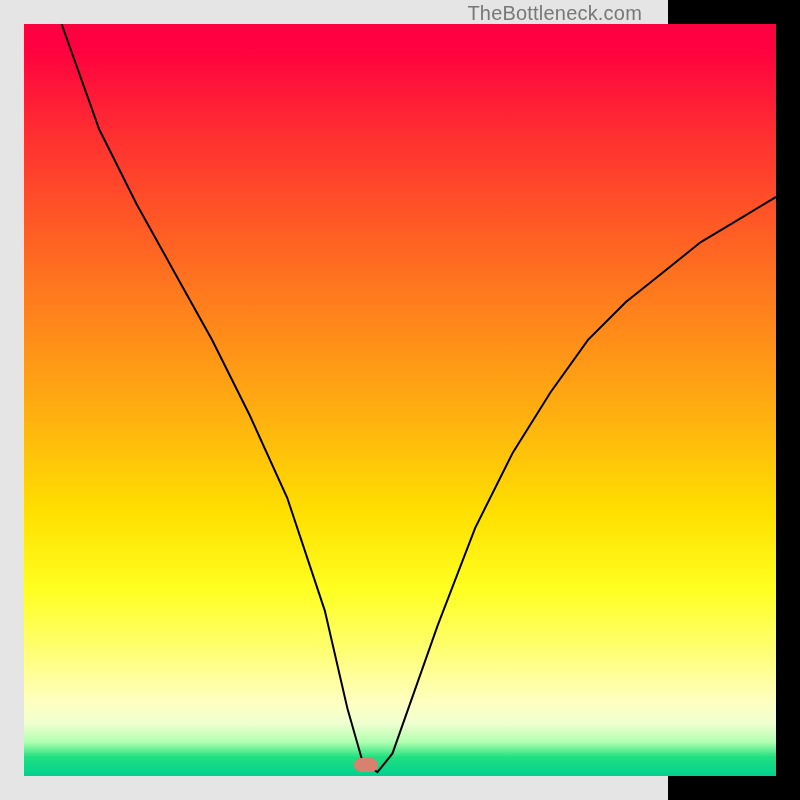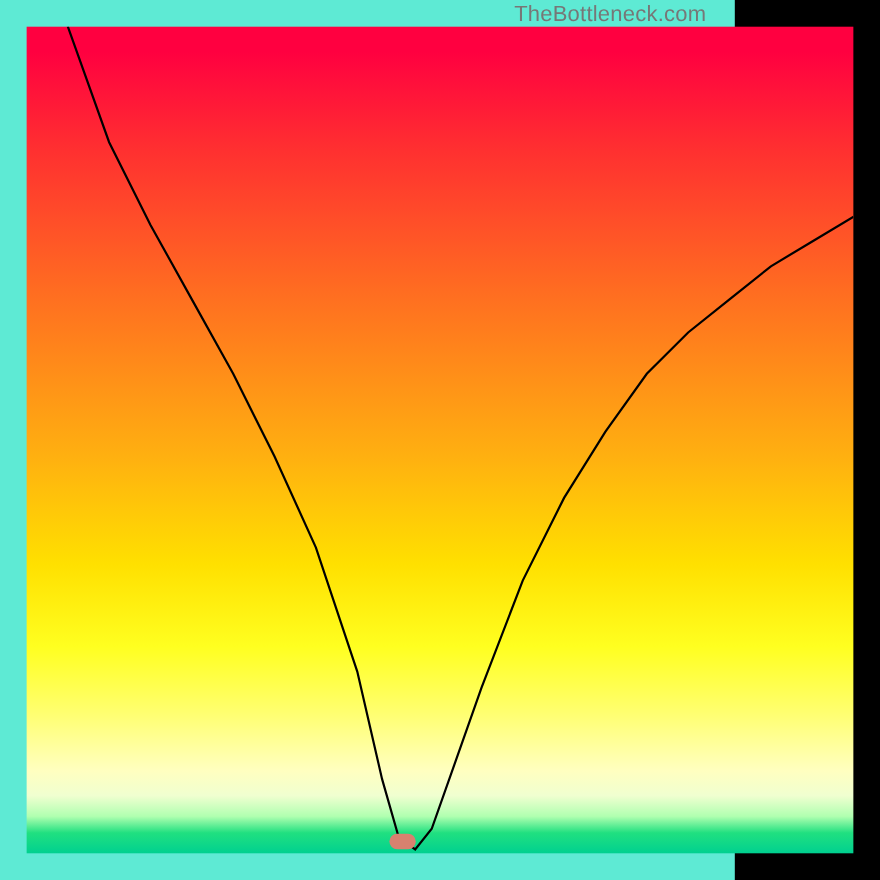--- a/index.html
+++ b/index.html
@@ -8,21 +8,21 @@
     width: 800px;
     height: 800px;
     background: #000;
     font-family: Arial, Helvetica, sans-serif;
     overflow: hidden;
   }
   .frame {
     position: relative;
     width: 668px;
     height: 800px;
-    background: #5eead4;
+    background: #e5e5e5;
   }
   .plot {
     position: absolute;
     left: 24px;
     top: 24px;
     width: 752px;
     height: 752px;
     overflow: hidden;
   }
   .gradient {

